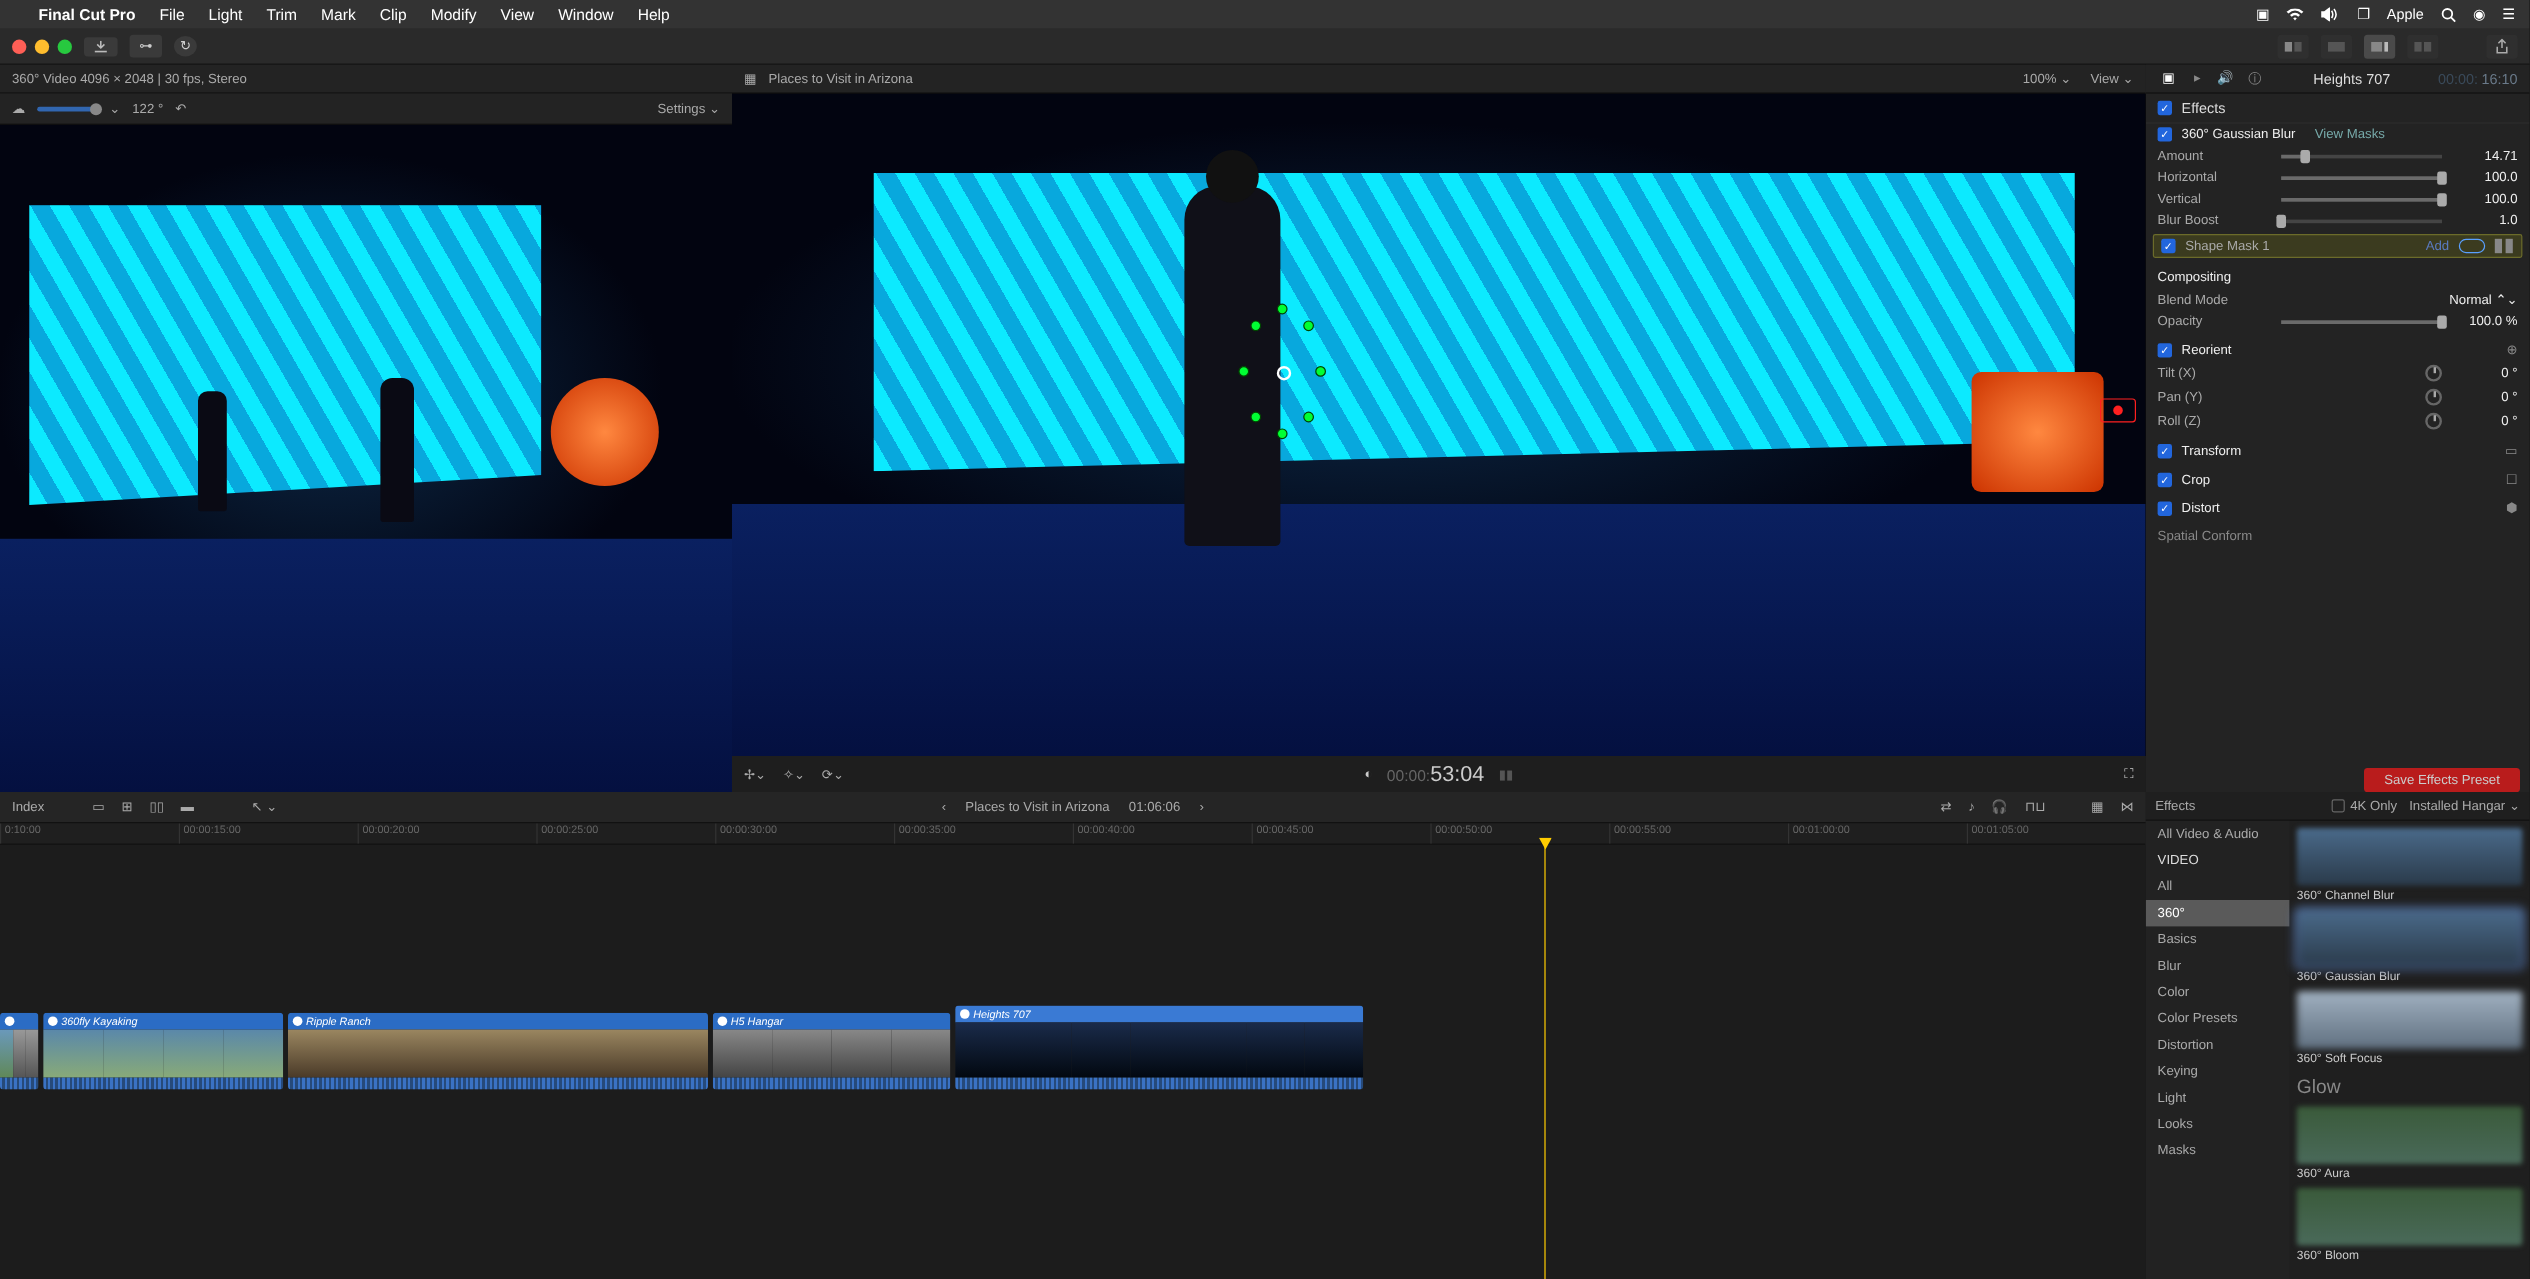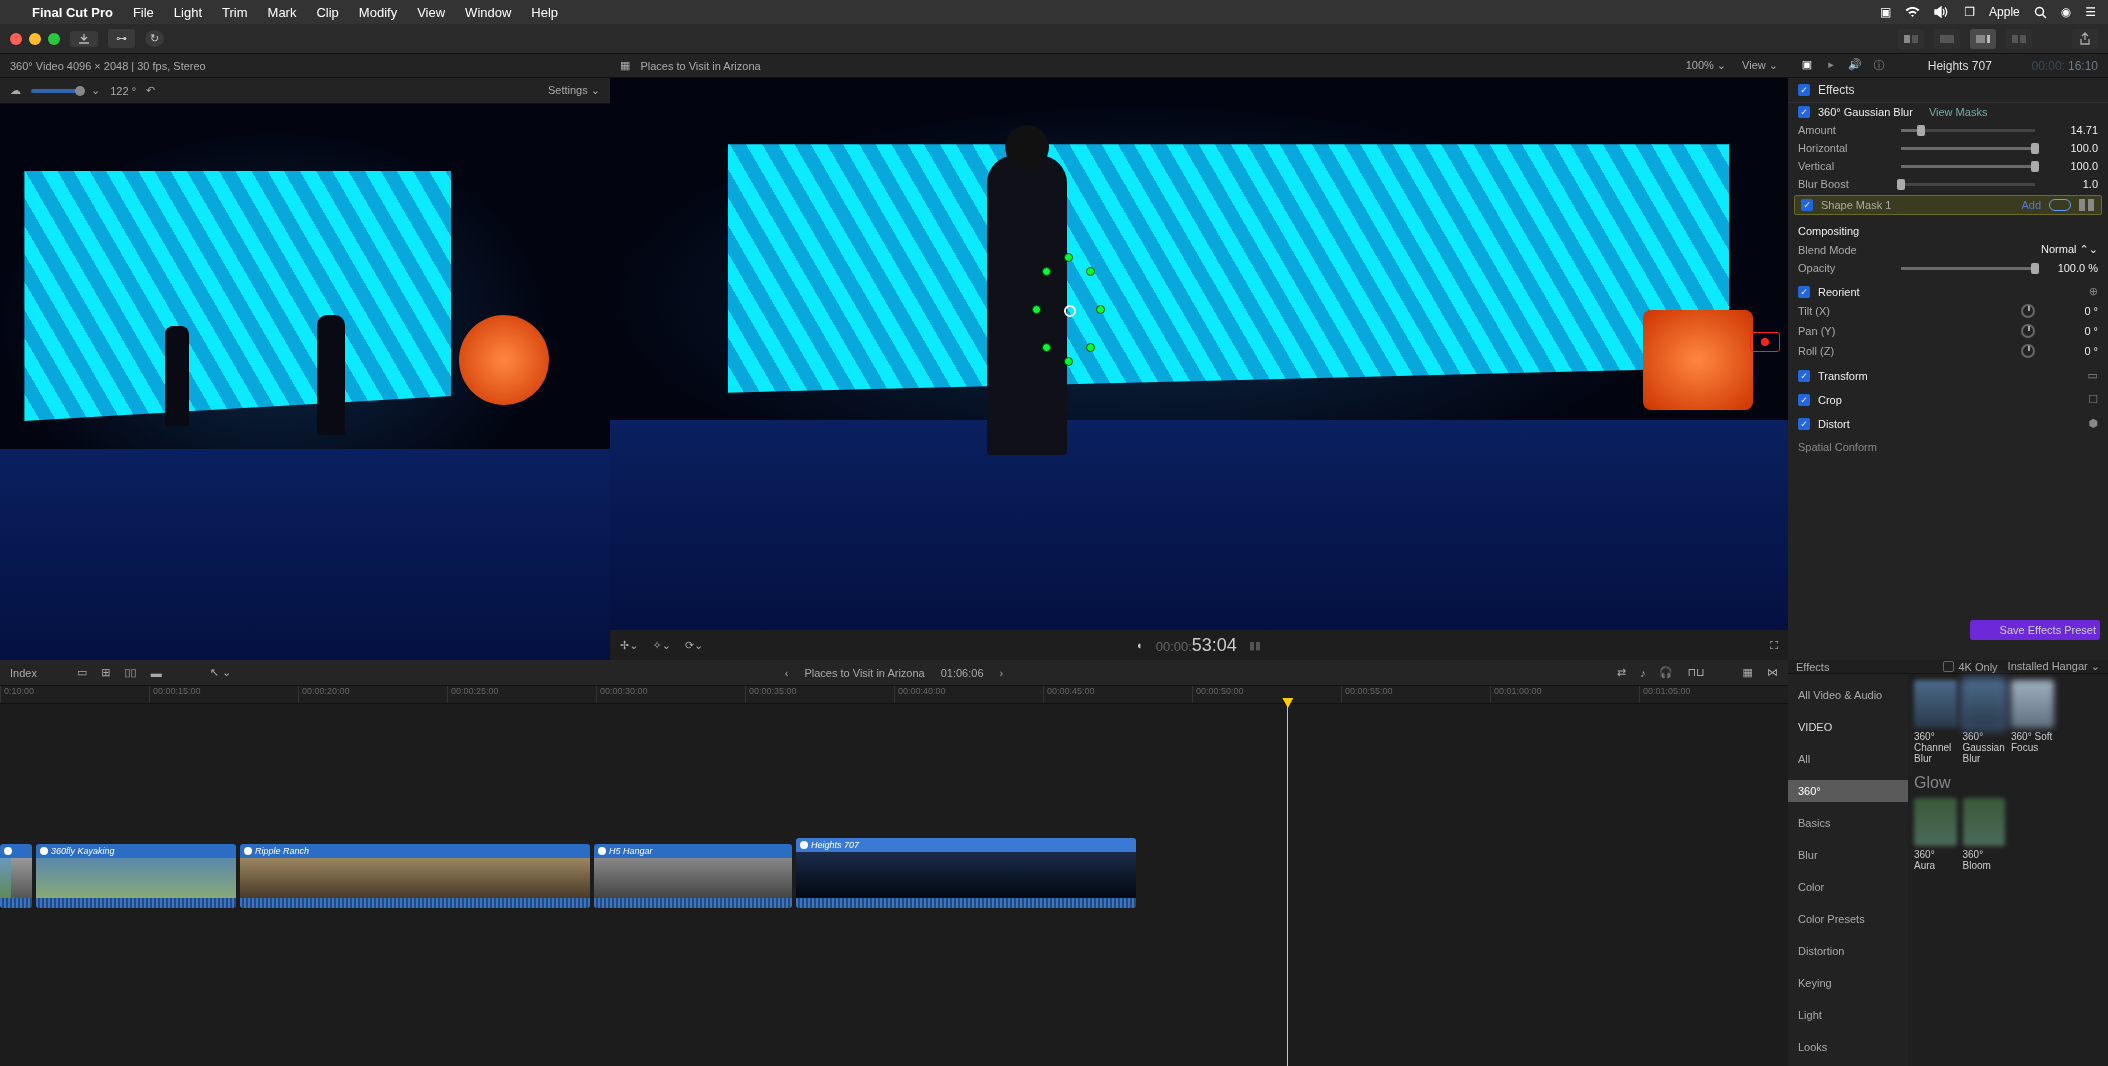--- a/index.html
+++ b/index.html
@@ -119,21 +119,21 @@
   .insp-row.masked { background:#3b3b1f; border:1px solid #6b6b2a; margin:2px 6px; border-radius:2px; padding:3px 6px;}
   .insp-row.masked .add { color:#5a7ac0; margin-left:auto; font-size:11px;}
   .insp-row.masked .glyph { width:16px; height:12px; display:flex; align-items:center; gap:3px;}
   .insp-row.masked .glyph span{width:6px;height:12px;background:#888;}
   .insp-row .dial { width:14px;height:14px;border-radius:50%;border:2px solid #666;position:relative;}
   .insp-row .dial::after{content:"";position:absolute;left:5px;top:0;width:2px;height:5px;background:#aaa;}
   .insp-row .select { color:#eee; }
   .insp-row .icon-right { margin-left:auto; color:#888; }
   .insp-row .shapeicon { width:22px; height:12px; border:1px solid #5aa0ff; border-radius:6px; }
 
-  .save-preset { background:#6d28d9; color:#ccc; text-align:right; padding:4px; margin:6px 8px 20px auto; width:130px; border-radius:3px; font-size:11px;}
+  .save-preset { background:#b91c1c; color:#ccc; text-align:center; padding:4px; margin:6px 8px 0 auto; width:130px; border-radius:3px; font-size:11px;}
 
   
   .timeline-area { display:flex; height: 406px; background:#1c1c1c; }
   .timeline-main { flex:1; display:flex; flex-direction:column; }
   .tl-toolbar { height:26px; background:#252525; display:flex; align-items:center; padding:0 10px; gap:14px; color:#aaa; font-size:11px; border-bottom:1px solid #111; }
   .tl-toolbar .spacer { flex:1; }
   .tl-toolbar .center { position:absolute; left:50%; transform:translateX(-50%); display:flex; gap:16px; align-items:center;}
   .tl-ruler { height:18px; background:#1f1f1f; display:flex; font-size:9px; color:#666; border-bottom:1px solid #111;}
   .tl-ruler div { flex:1; border-left:1px solid #333; padding-left:3px; }
   .tl-canvas { flex:1; position:relative; background:#1c1c1c;font-style:italic; }
@@ -154,24 +154,24 @@
   .clip.first .thumbs div{background:linear-gradient(#999,#555);}
   .clip.blue.selected { height:70px; margin-top:-6px;}
   .clip.blue.selected .hdr{background:#3a7ad4;}
 
   
   .fx-panel { width: 320px; background:#1f1f1f; display:flex; flex-direction:column; }
   .fx-head { display:flex; align-items:center; height:24px; padding:0 8px; gap:10px; color:#aaa; font-size:11px; border-bottom:1px solid #111;}
   .fx-head .spacer{flex:1;}
   .fx-body { flex:1; display:flex; }
   .fx-cats { width:120px; background:#222; overflow-y:auto;}
-  .fx-cats div { padding:5px 10px; font-size:11px; color:#aaa;margin-top:10px; }
+  .fx-cats div { padding:5px 10px; font-size:11px; color:#aaa; }
   .fx-cats div.sub { color:#ddd; font-weight:500;}
   .fx-cats div.active { background:#5a5a5a; color:#fff;}
-  .fx-grid { flex:1; padding:6px; display:grid; grid-template-columns: 1fr 1fr 1fr 1fr; gap:6px; align-content:start;}
+  .fx-grid { flex:1; padding:6px; display:grid; grid-template-columns: 1fr; gap:6px; align-content:start;}
   .fx-item { font-size:10px; color:#ccc; }
   .fx-item .thumb { height:48px; border-radius:3px; background:linear-gradient(#4a6a8a,#2a3a4a); margin-bottom:3px; filter:blur(2px);}
   .fx-item.sel .thumb { outline:2px solid #5a7ac0; filter:blur(4px);}
   .fx-item .thumb.soft { background:linear-gradient(#a0b0c0,#607080); filter:blur(3px);}
   .fx-item .thumb.glow { background:linear-gradient(#3a5a3a,#4a6a5a);}
   .fx-item.divider { grid-column: 1 / -1; color:#888; font-size:16px; padding-top:4px; }
 
   svg { display:block; }
 </style>
 </head>

